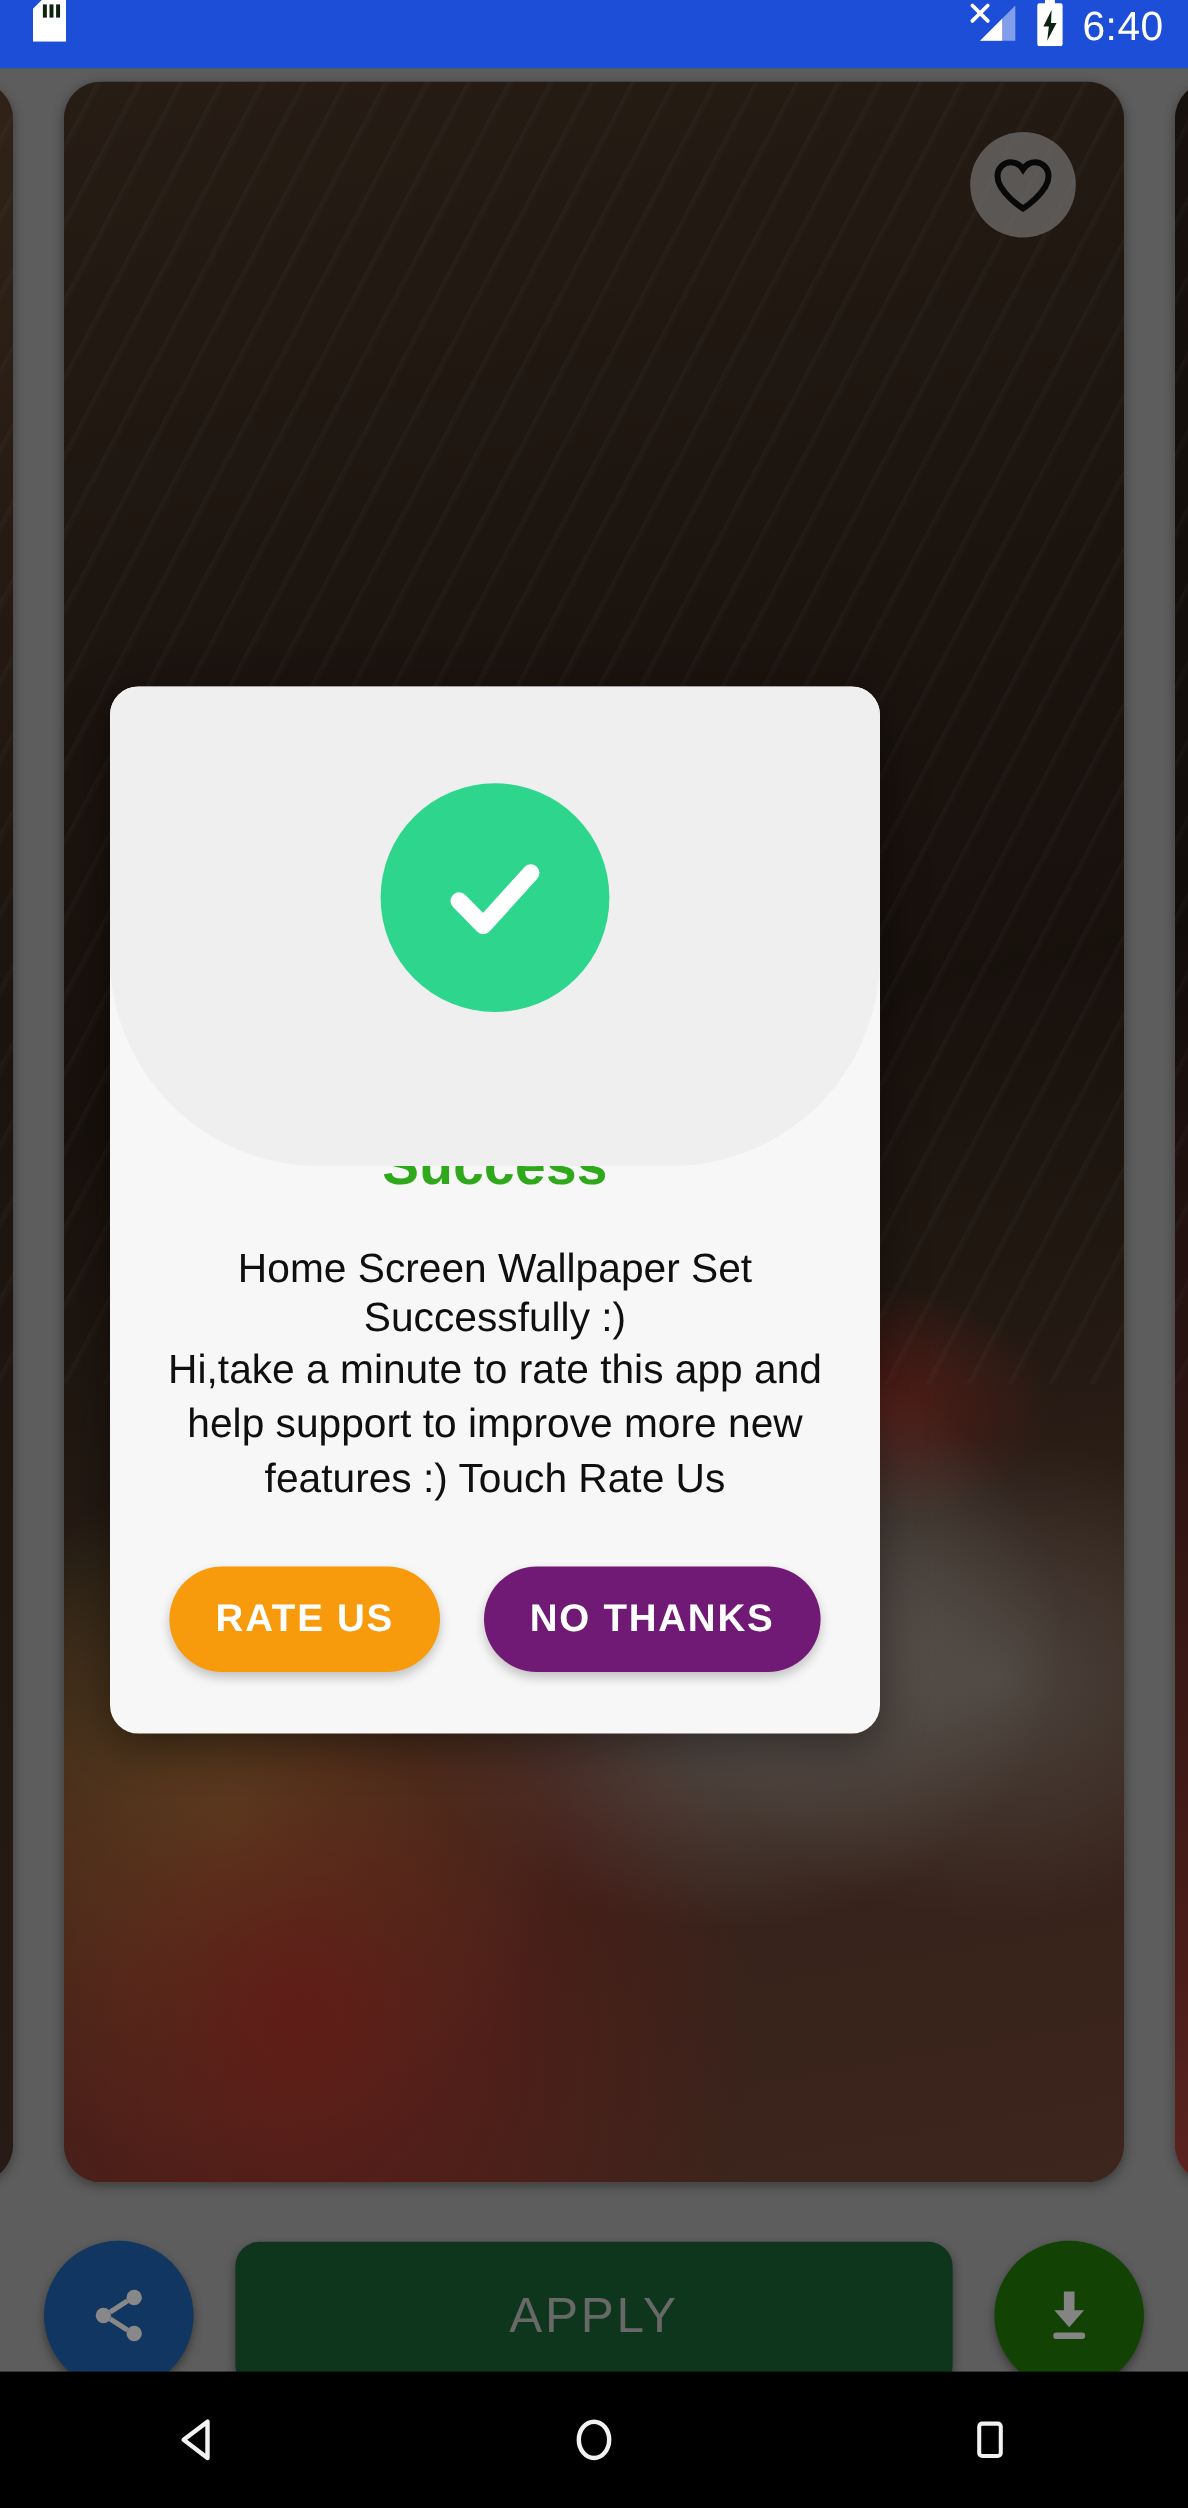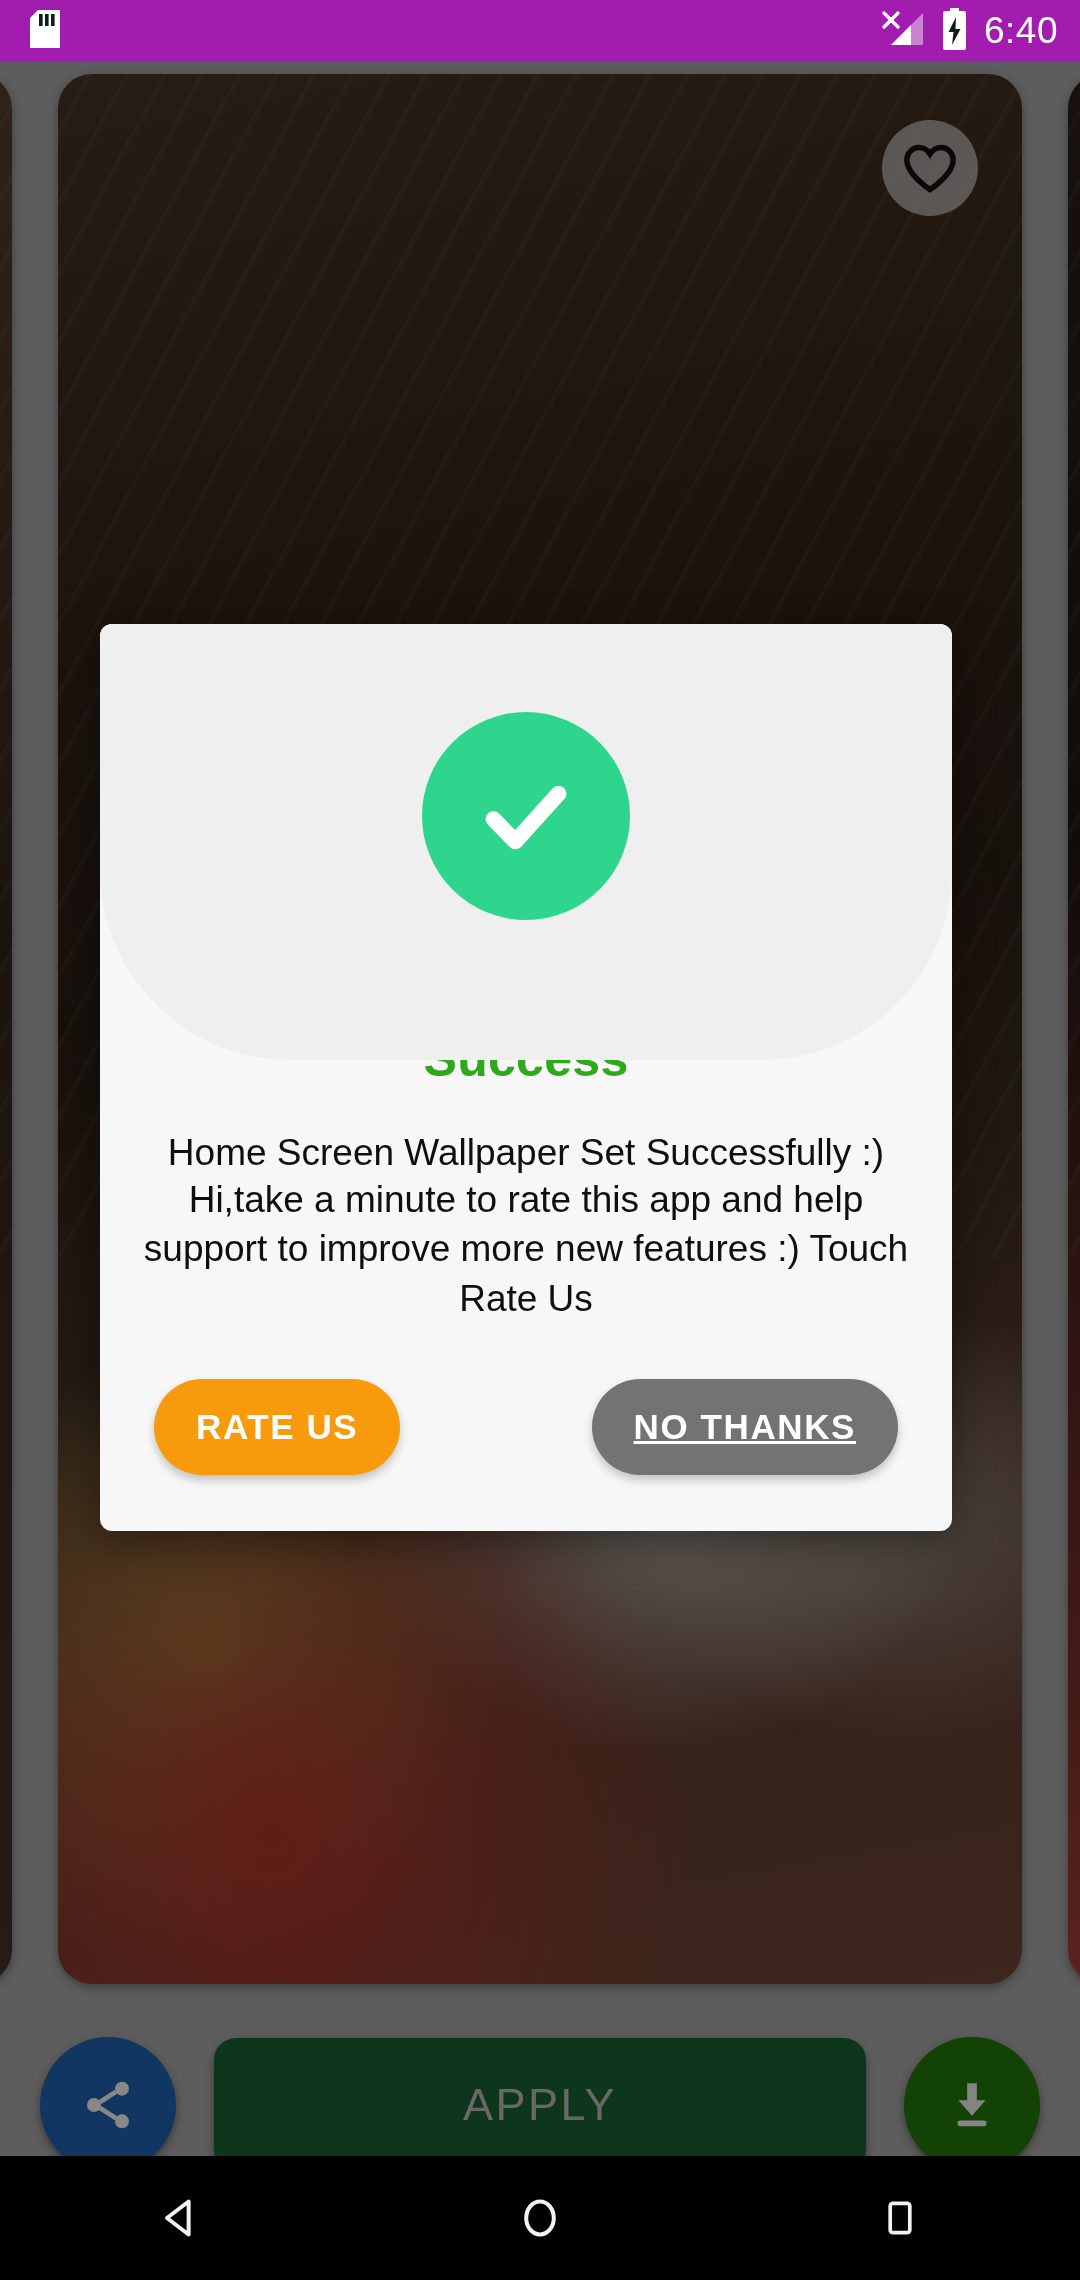--- a/index.html
+++ b/index.html
@@ -6,21 +6,21 @@
   html,body { width:1080px; height:2280px; overflow:hidden; }
   body {
     font-family:"Liberation Sans", sans-serif;
     background:#000;
     position:relative;
   }
 
   
   #status-bar{
     position:absolute; top:0; left:0; width:1080px; height:62px;
-    background:#a21caf; display:flex; align-items:center;
+    background:#1d4ed8; display:flex; align-items:flex-start;
     padding:0 22px 0 30px; z-index:60;
   }
   #status-bar .sb-left{ display:flex; align-items:center; gap:14px; }
   #status-bar .sb-right{ margin-left:auto; display:flex; align-items:center; gap:16px; }
   .sb-clock{ color:#fff; font-size:37px; letter-spacing:.5px; font-family:"Liberation Sans",sans-serif; }
 
   
   #app-root{
     position:absolute; top:62px; left:0; width:1080px; height:2156px;
     background:#8d8d8d; overflow:hidden;
@@ -95,22 +95,22 @@
     box-shadow:0 4px 9px rgba(0,0,0,.4); border:none;
   }
   #apply-button span{
     color:#9e9e9e; font-size:45px; letter-spacing:2.5px;
     font-family:"Liberation Sans",sans-serif;
   }
 
   
   #success-dialog{
     position:absolute; z-index:50;
-    left:100px; top:562px; width:852px;
-    background:#f7f7f7; border-radius:12px;
+    left:100px; top:562px; width:700px;
+    background:#f7f7f7; border-radius:26px;
     box-shadow:0 10px 42px rgba(0,0,0,.45);
     overflow:hidden;
   }
   #dialog-header{
     position:relative; height:436px; background:#efefef;
     border-bottom-left-radius:190px; border-bottom-right-radius:190px;
     display:flex; align-items:flex-start; justify-content:center;
   }
   #check-circle{
     margin-top:88px; width:208px; height:208px; border-radius:50%;
@@ -132,21 +132,21 @@
     display:flex; align-items:center; justify-content:space-between;
     margin-top:56px; padding:0 22px;
   }
   .dlg-btn{
     border:none; border-radius:48px; height:96px; padding:0 42px;
     color:#fff; font-size:35px; font-weight:bold; letter-spacing:1.6px;
     box-shadow:0 5px 10px rgba(0,0,0,.22);
     font-family:"Liberation Sans",sans-serif; cursor:pointer;
   }
   #rate-us-button{ background:#f79a0b; }
-  #no-thanks-button{ background:#737373;text-decoration:underline; }
+  #no-thanks-button{ background:#701a75; }
 
   
   #nav-bar{
     position:absolute; bottom:0; left:0; width:1080px; height:124px;
     background:#000; display:flex; align-items:center; justify-content:space-around;
     z-index:70;
   }
   .nav-btn{ width:150px; height:124px; display:flex; align-items:center; justify-content:center; }
 </style>
 </head>

